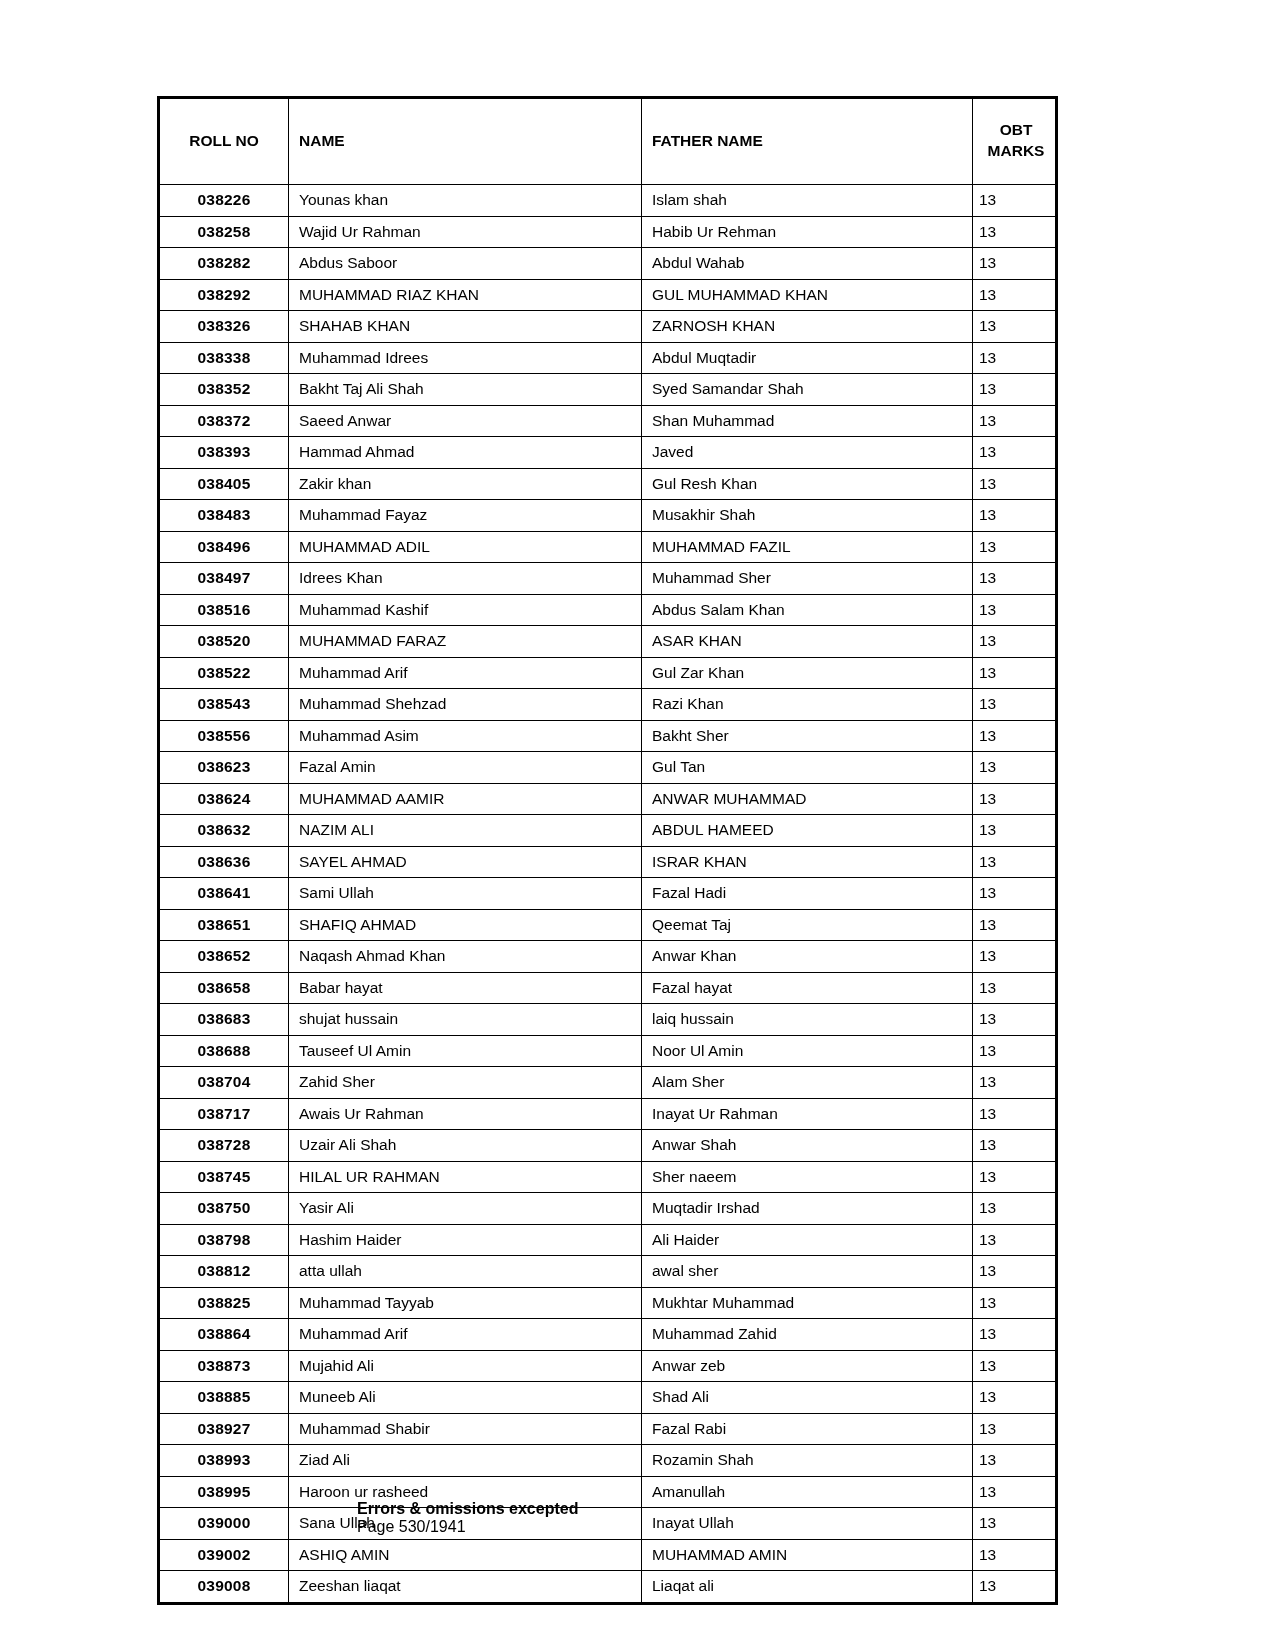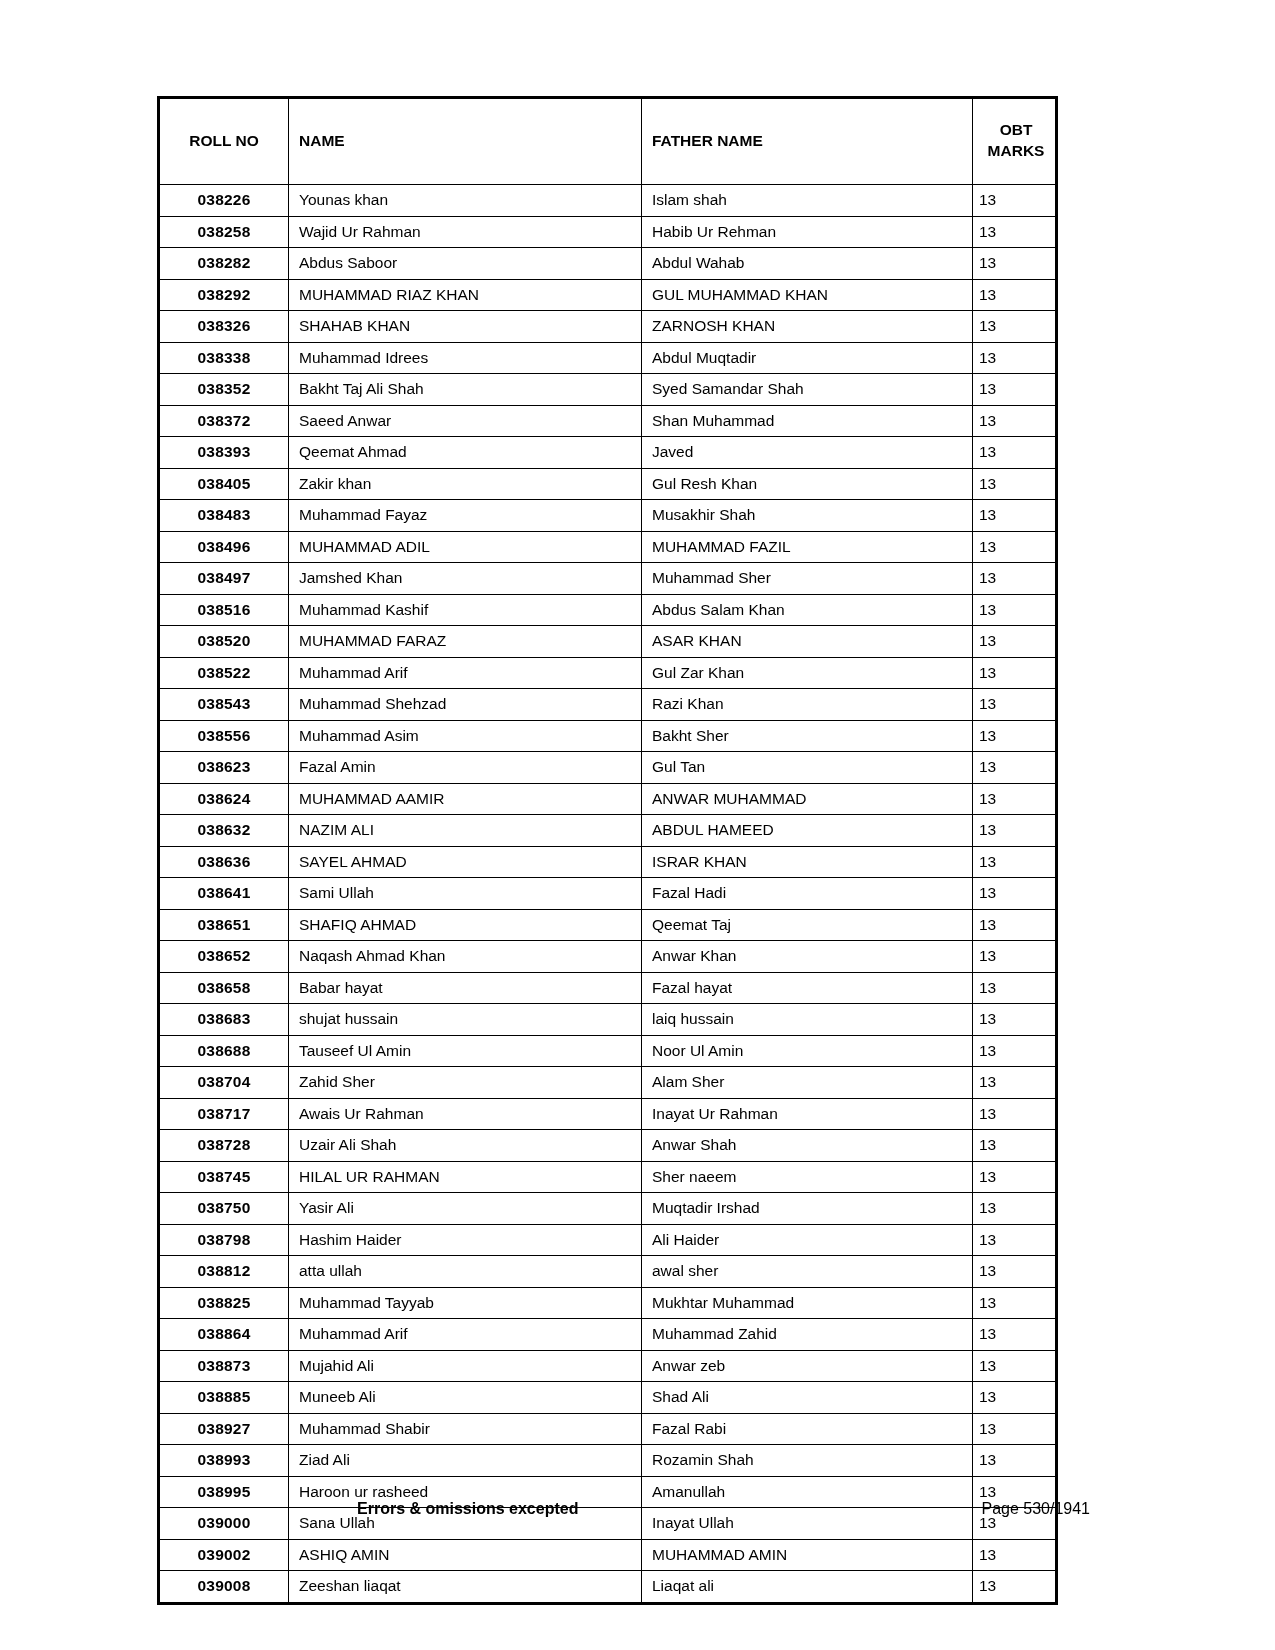--- a/index.html
+++ b/index.html
@@ -77,20 +77,21 @@
   }
   .footer {
     position: absolute;
     left: 157px;
     right: 150px;
     top: 1500px;
     display: flex;
     justify-content: space-between;
     align-items: baseline;
     font-size: 16px;
+    flex-direction: column;
   }
   .footer .note {
     font-weight: bold;
     margin-left: 200px;
   }
   .footer .pageno {
     font-weight: normal;
   }
 </style>
 </head>
@@ -160,21 +161,21 @@
           <td class="marks">13</td>
         </tr>
         <tr>
           <td class="roll">038372</td>
           <td class="name">Saeed Anwar</td>
           <td class="fname">Shan Muhammad</td>
           <td class="marks">13</td>
         </tr>
         <tr>
           <td class="roll">038393</td>
-          <td class="name">Qeemat Ahmad</td>
+          <td class="name">Hammad Ahmad</td>
           <td class="fname">Javed</td>
           <td class="marks">13</td>
         </tr>
         <tr>
           <td class="roll">038405</td>
           <td class="name">Zakir khan</td>
           <td class="fname">Gul Resh Khan</td>
           <td class="marks">13</td>
         </tr>
         <tr>
@@ -184,21 +185,21 @@
           <td class="marks">13</td>
         </tr>
         <tr>
           <td class="roll">038496</td>
           <td class="name">MUHAMMAD ADIL</td>
           <td class="fname">MUHAMMAD FAZIL</td>
           <td class="marks">13</td>
         </tr>
         <tr>
           <td class="roll">038497</td>
-          <td class="name">Jamshed Khan</td>
+          <td class="name">Idrees Khan</td>
           <td class="fname">Muhammad Sher</td>
           <td class="marks">13</td>
         </tr>
         <tr>
           <td class="roll">038516</td>
           <td class="name">Muhammad Kashif</td>
           <td class="fname">Abdus Salam Khan</td>
           <td class="marks">13</td>
         </tr>
         <tr>

